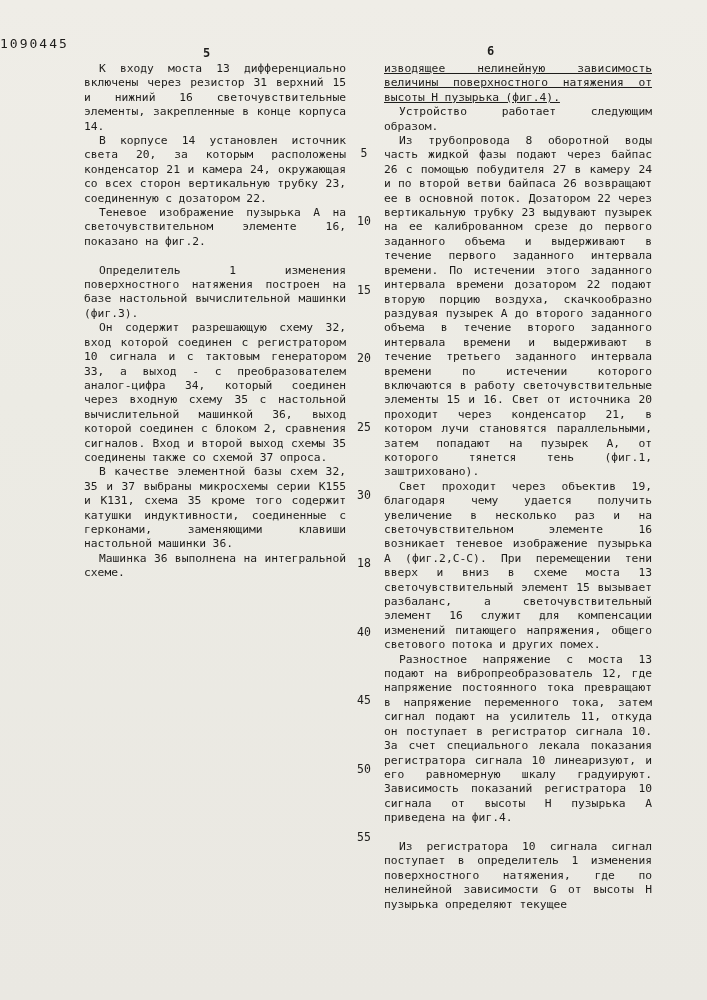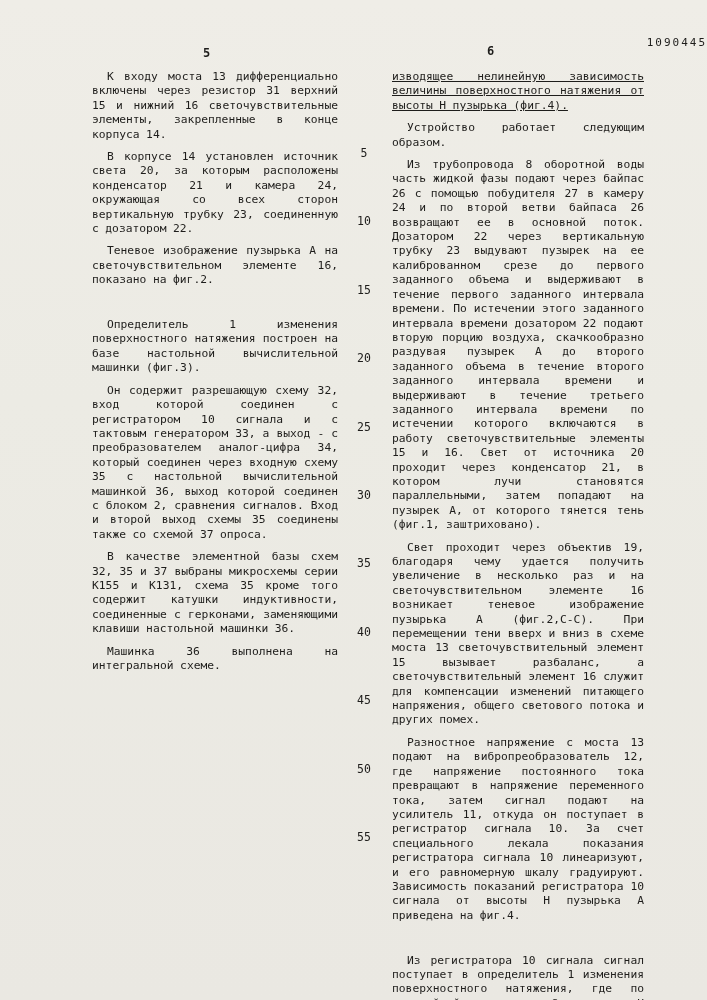--- a/index.html
+++ b/index.html
@@ -8,34 +8,34 @@
     width:707px;height:1000px;
     margin:0 auto;
     background:#edebe5;
     background-image:linear-gradient(180deg,#efede7 0%,#ecebe4 40%,#eae8e2 100%);
     font-family:"DejaVu Sans Mono","Liberation Mono",monospace;
     color:#1e1d1b;
     overflow:hidden;
   }
   .patent-no{
     position:absolute;top:36px;left:0;right:0;
-    text-align:right;
-    font-size:11px;letter-spacing:2px;
+    text-align:left;
+    font-size:13px;letter-spacing:2px;
   }
   .col-num{position:absolute;font-size:12px;font-weight:bold;}
   .col-num.left{left:203px;top:46px;}
   .col-num.right{left:487px;top:44px;}
   .col{
     position:absolute;top:62px;
     font-size:11.3px;line-height:14.4px;
   }
   .col-left{left:84px;width:262px;}
   .col-right{left:384px;width:268px;}
   .para{
-    margin:8px;
+    margin:0;
     text-align:justify;
     text-indent:2.2ch;
     word-spacing:-0.3px;
   }
   .para.blank{height:14.4px;}
   .col-right .para:first-child{text-indent:0;text-decoration:underline;}
   .gutter{
     position:absolute;left:346px;top:146px;width:36px;height:698px;
     display:flex;flex-direction:column;justify-content:space-between;align-items:center;
     font-size:11.5px;
@@ -53,21 +53,21 @@
 
   <span class="col-num right">6</span>
 
   <div class="gutter">
       <span class="line-num">5</span>
       <span class="line-num">10</span>
       <span class="line-num">15</span>
       <span class="line-num">20</span>
       <span class="line-num">25</span>
       <span class="line-num">30</span>
-      <span class="line-num">35</span>
+      <span class="line-num">18</span>
       <span class="line-num">40</span>
       <span class="line-num">45</span>
       <span class="line-num">50</span>
       <span class="line-num">55</span>
     </div>
 
   <div class="col col-left">
       <p class="para">К входу моста 13 дифференциально включены через резистор 31 верхний 15 и нижний 16 светочувствительные элементы, закрепленные в конце корпуса 14.</p>
       <p class="para">В корпусе 14 установлен источник света 20, за которым расположены конденсатор 21 и камера 24, окружающая со всех сторон вертикальную трубку 23, соединенную с дозатором 22.</p>
       <p class="para">Теневое изображение пузырька А на светочувствительном элементе 16, показано на фиг.2.</p>

